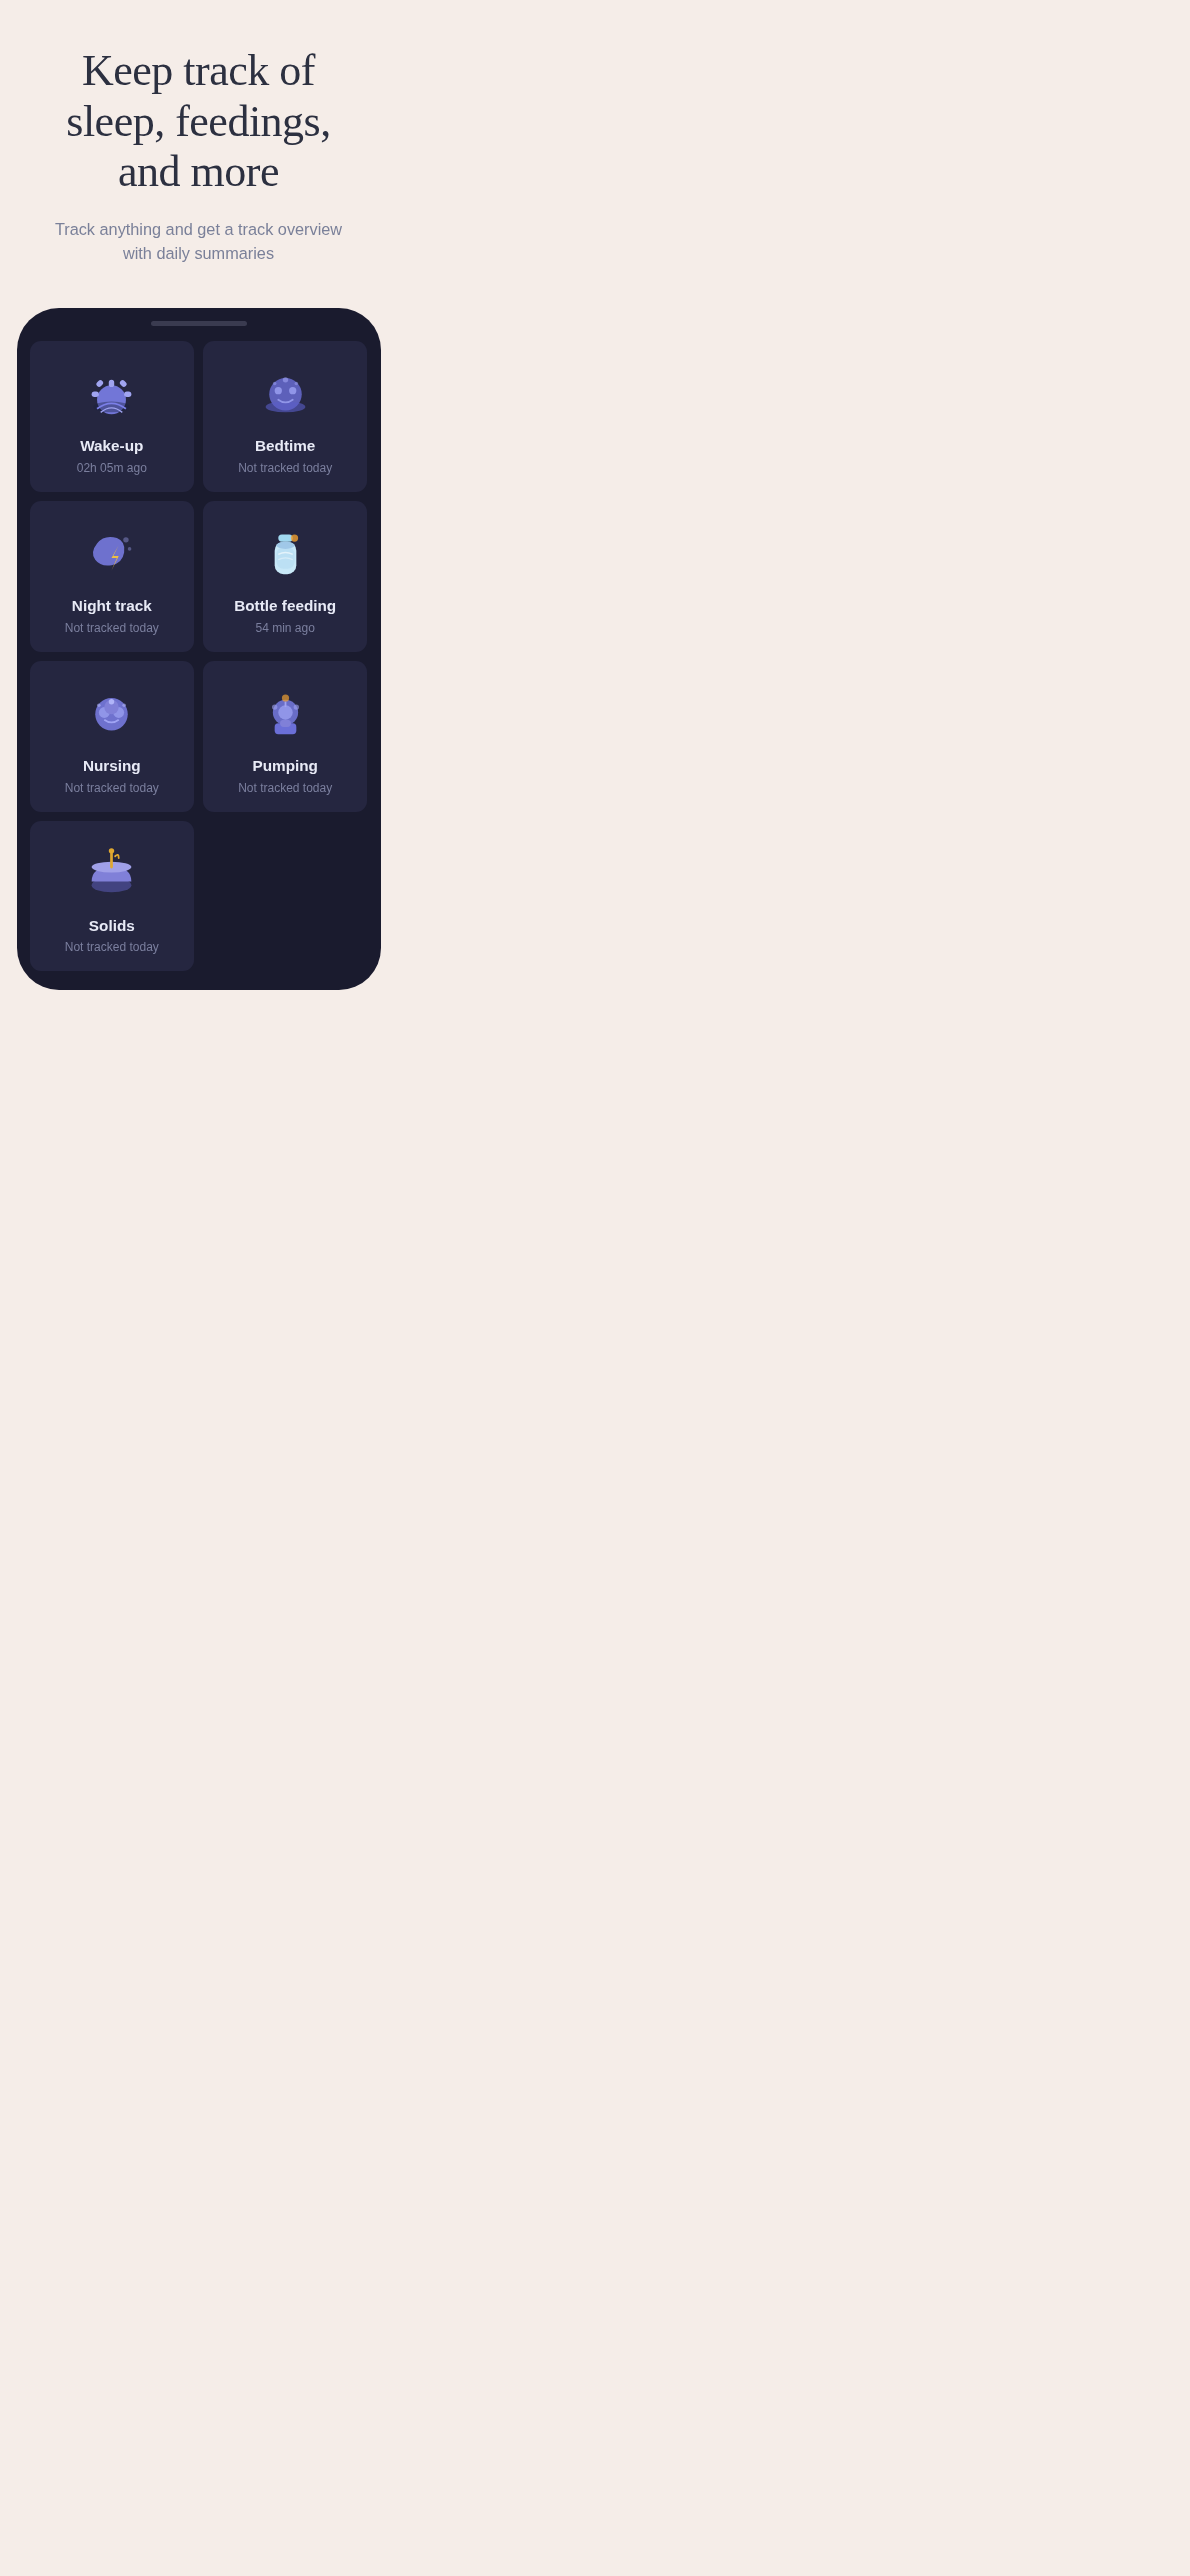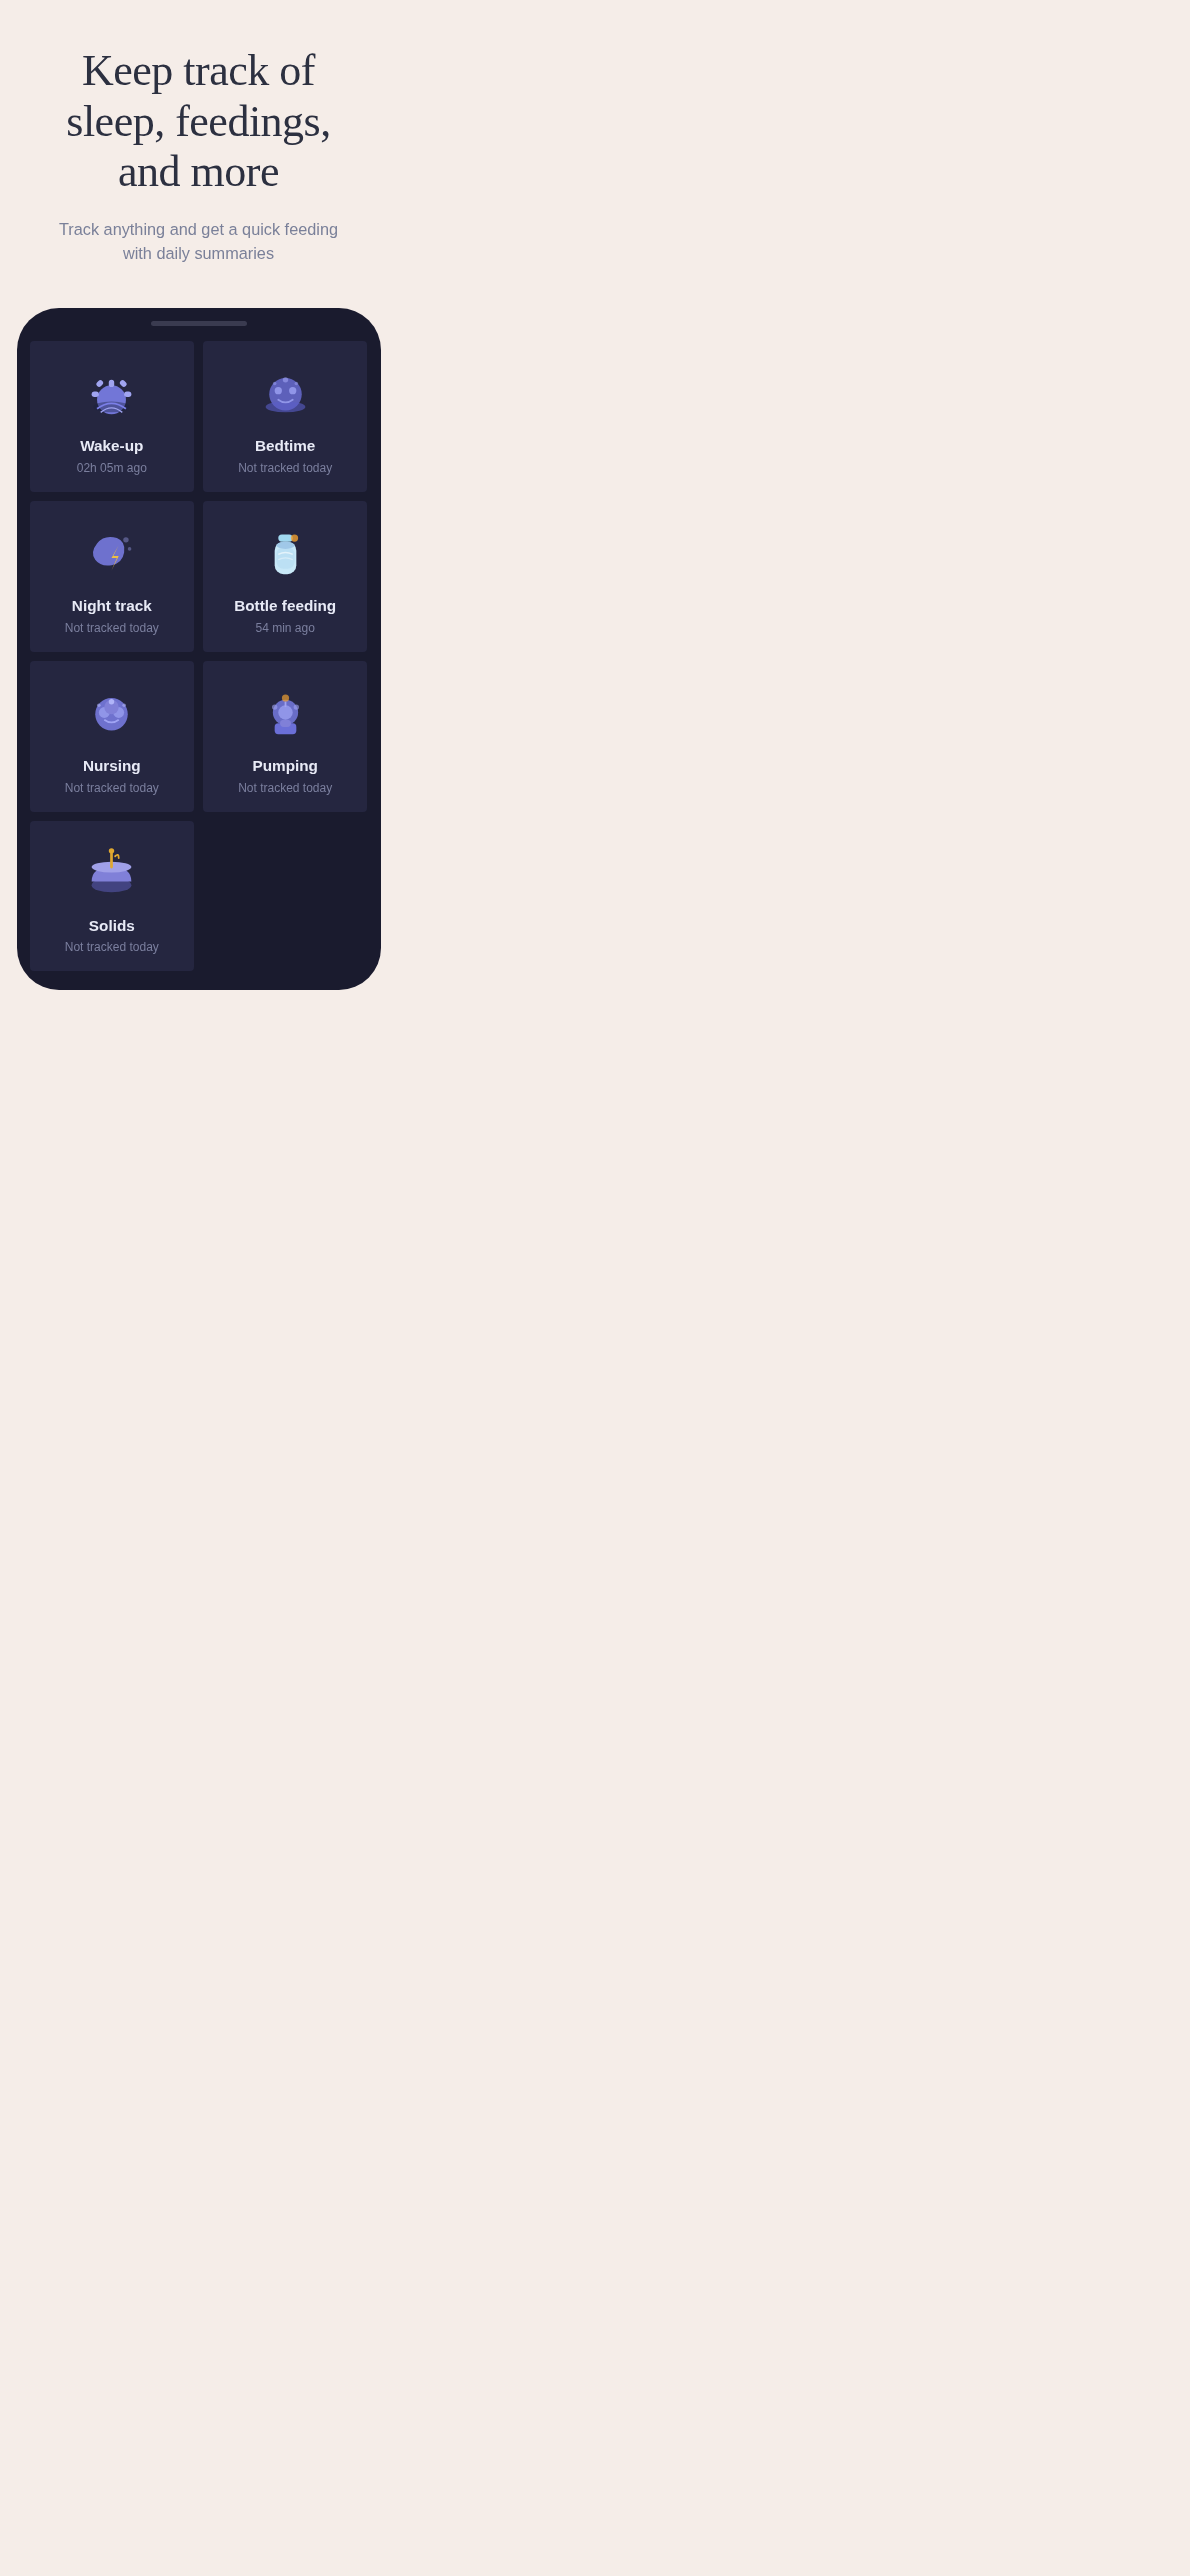--- a/index.html
+++ b/index.html
@@ -59,21 +59,21 @@
 
     .grid {
       display: grid;
       grid-template-columns: 1fr 1fr;
       gap: 9.6px;
       padding: 0 1.9px;
     }
 
     .card {
       background: #252640;
-      border-radius: 4px;
+      border-radius: 11px;
       padding: 19px 15.3px 17px;
       display: flex;
       flex-direction: column;
       align-items: center;
       gap: 5.8px;
       cursor: pointer;
     }
 
     .card-icon {
       width: 69px;
@@ -104,21 +104,21 @@
     .icon-svg {
       width: 65px;
       height: 65px;
     }
   </style>
 </head>
 <body>
 
 <div class="header">
   <h1 class="header-title">Keep track of sleep, feedings, and more</h1>
-  <p class="header-subtitle">Track anything and get a quick feeding with daily summaries</p>
+  <p class="header-subtitle">Track anything and get a track overview with daily summaries</p>
 </div>
 
 <div class="phone-container">
   <div class="phone-notch"></div>
   <div class="grid" id="card-grid">
   <div class="card">
         <div class="card-icon icon-svg">
           <svg viewBox="0 0 72 72" xmlns="http://www.w3.org/2000/svg">
       <circle cx="36" cy="44" r="16" fill="#7b7fe8" opacity="0.9"></circle>
       <rect x="33" y="22" width="6" height="8" rx="3" fill="#a0a4f0"></rect>

